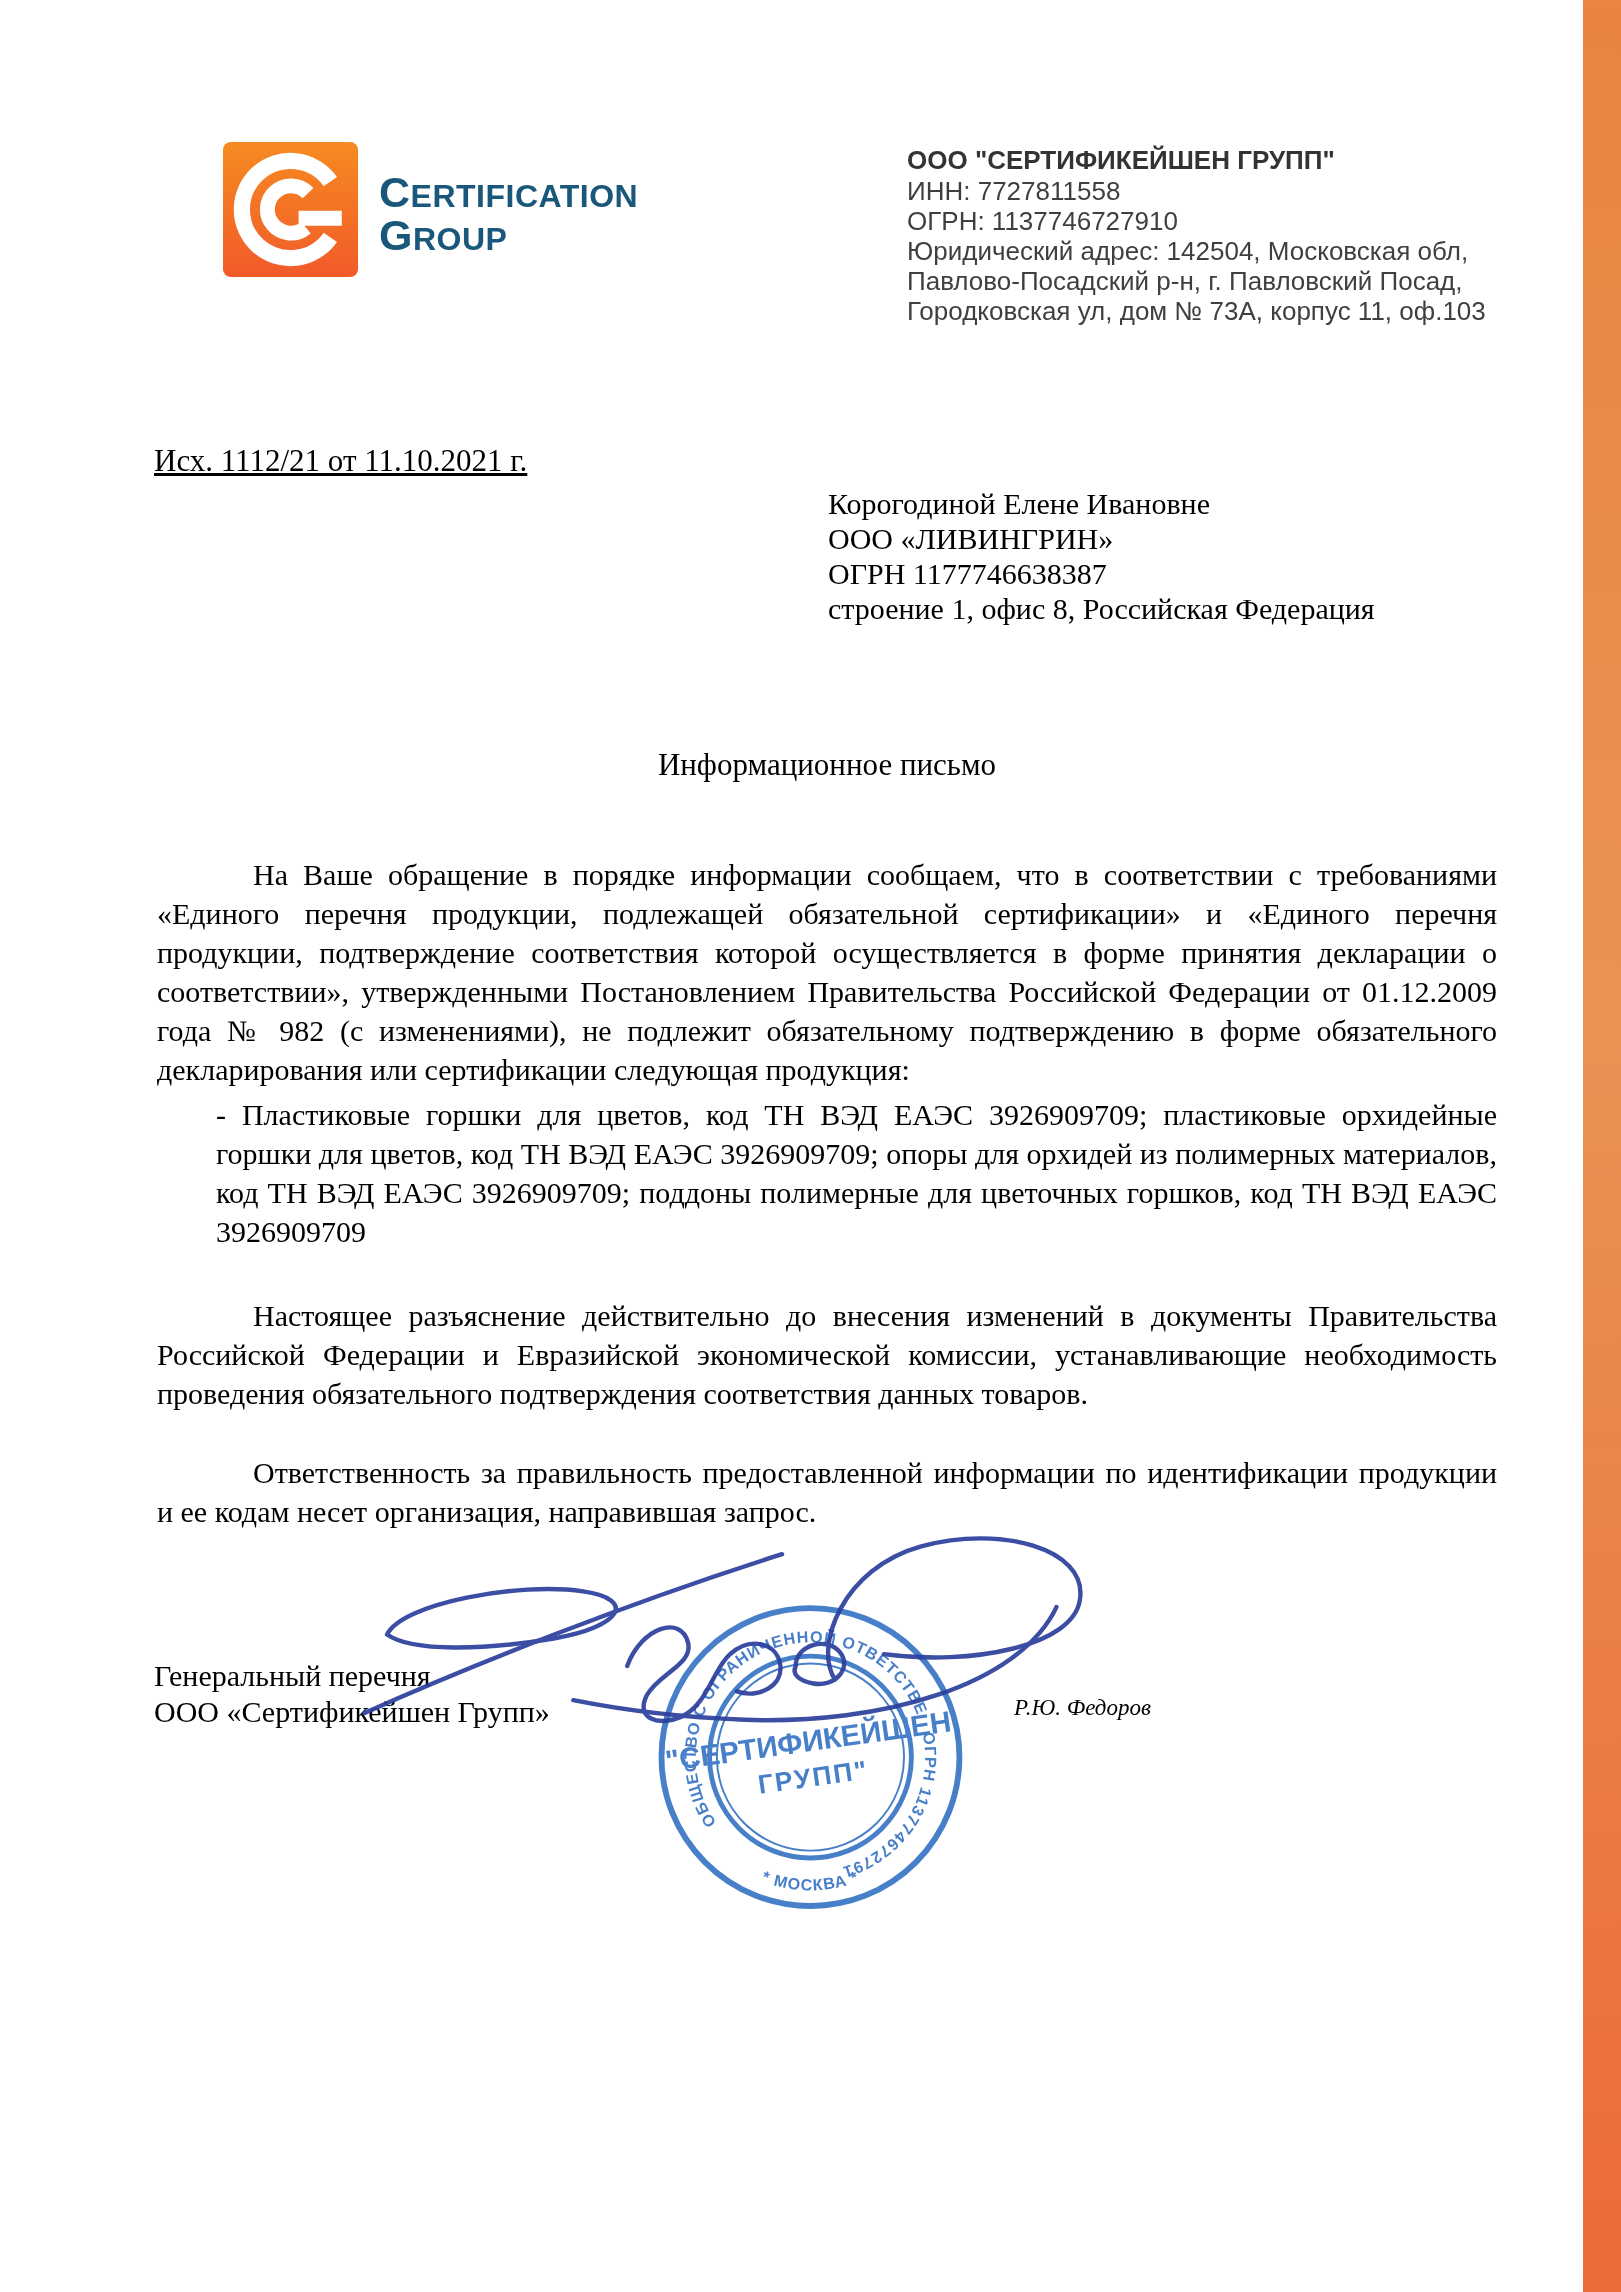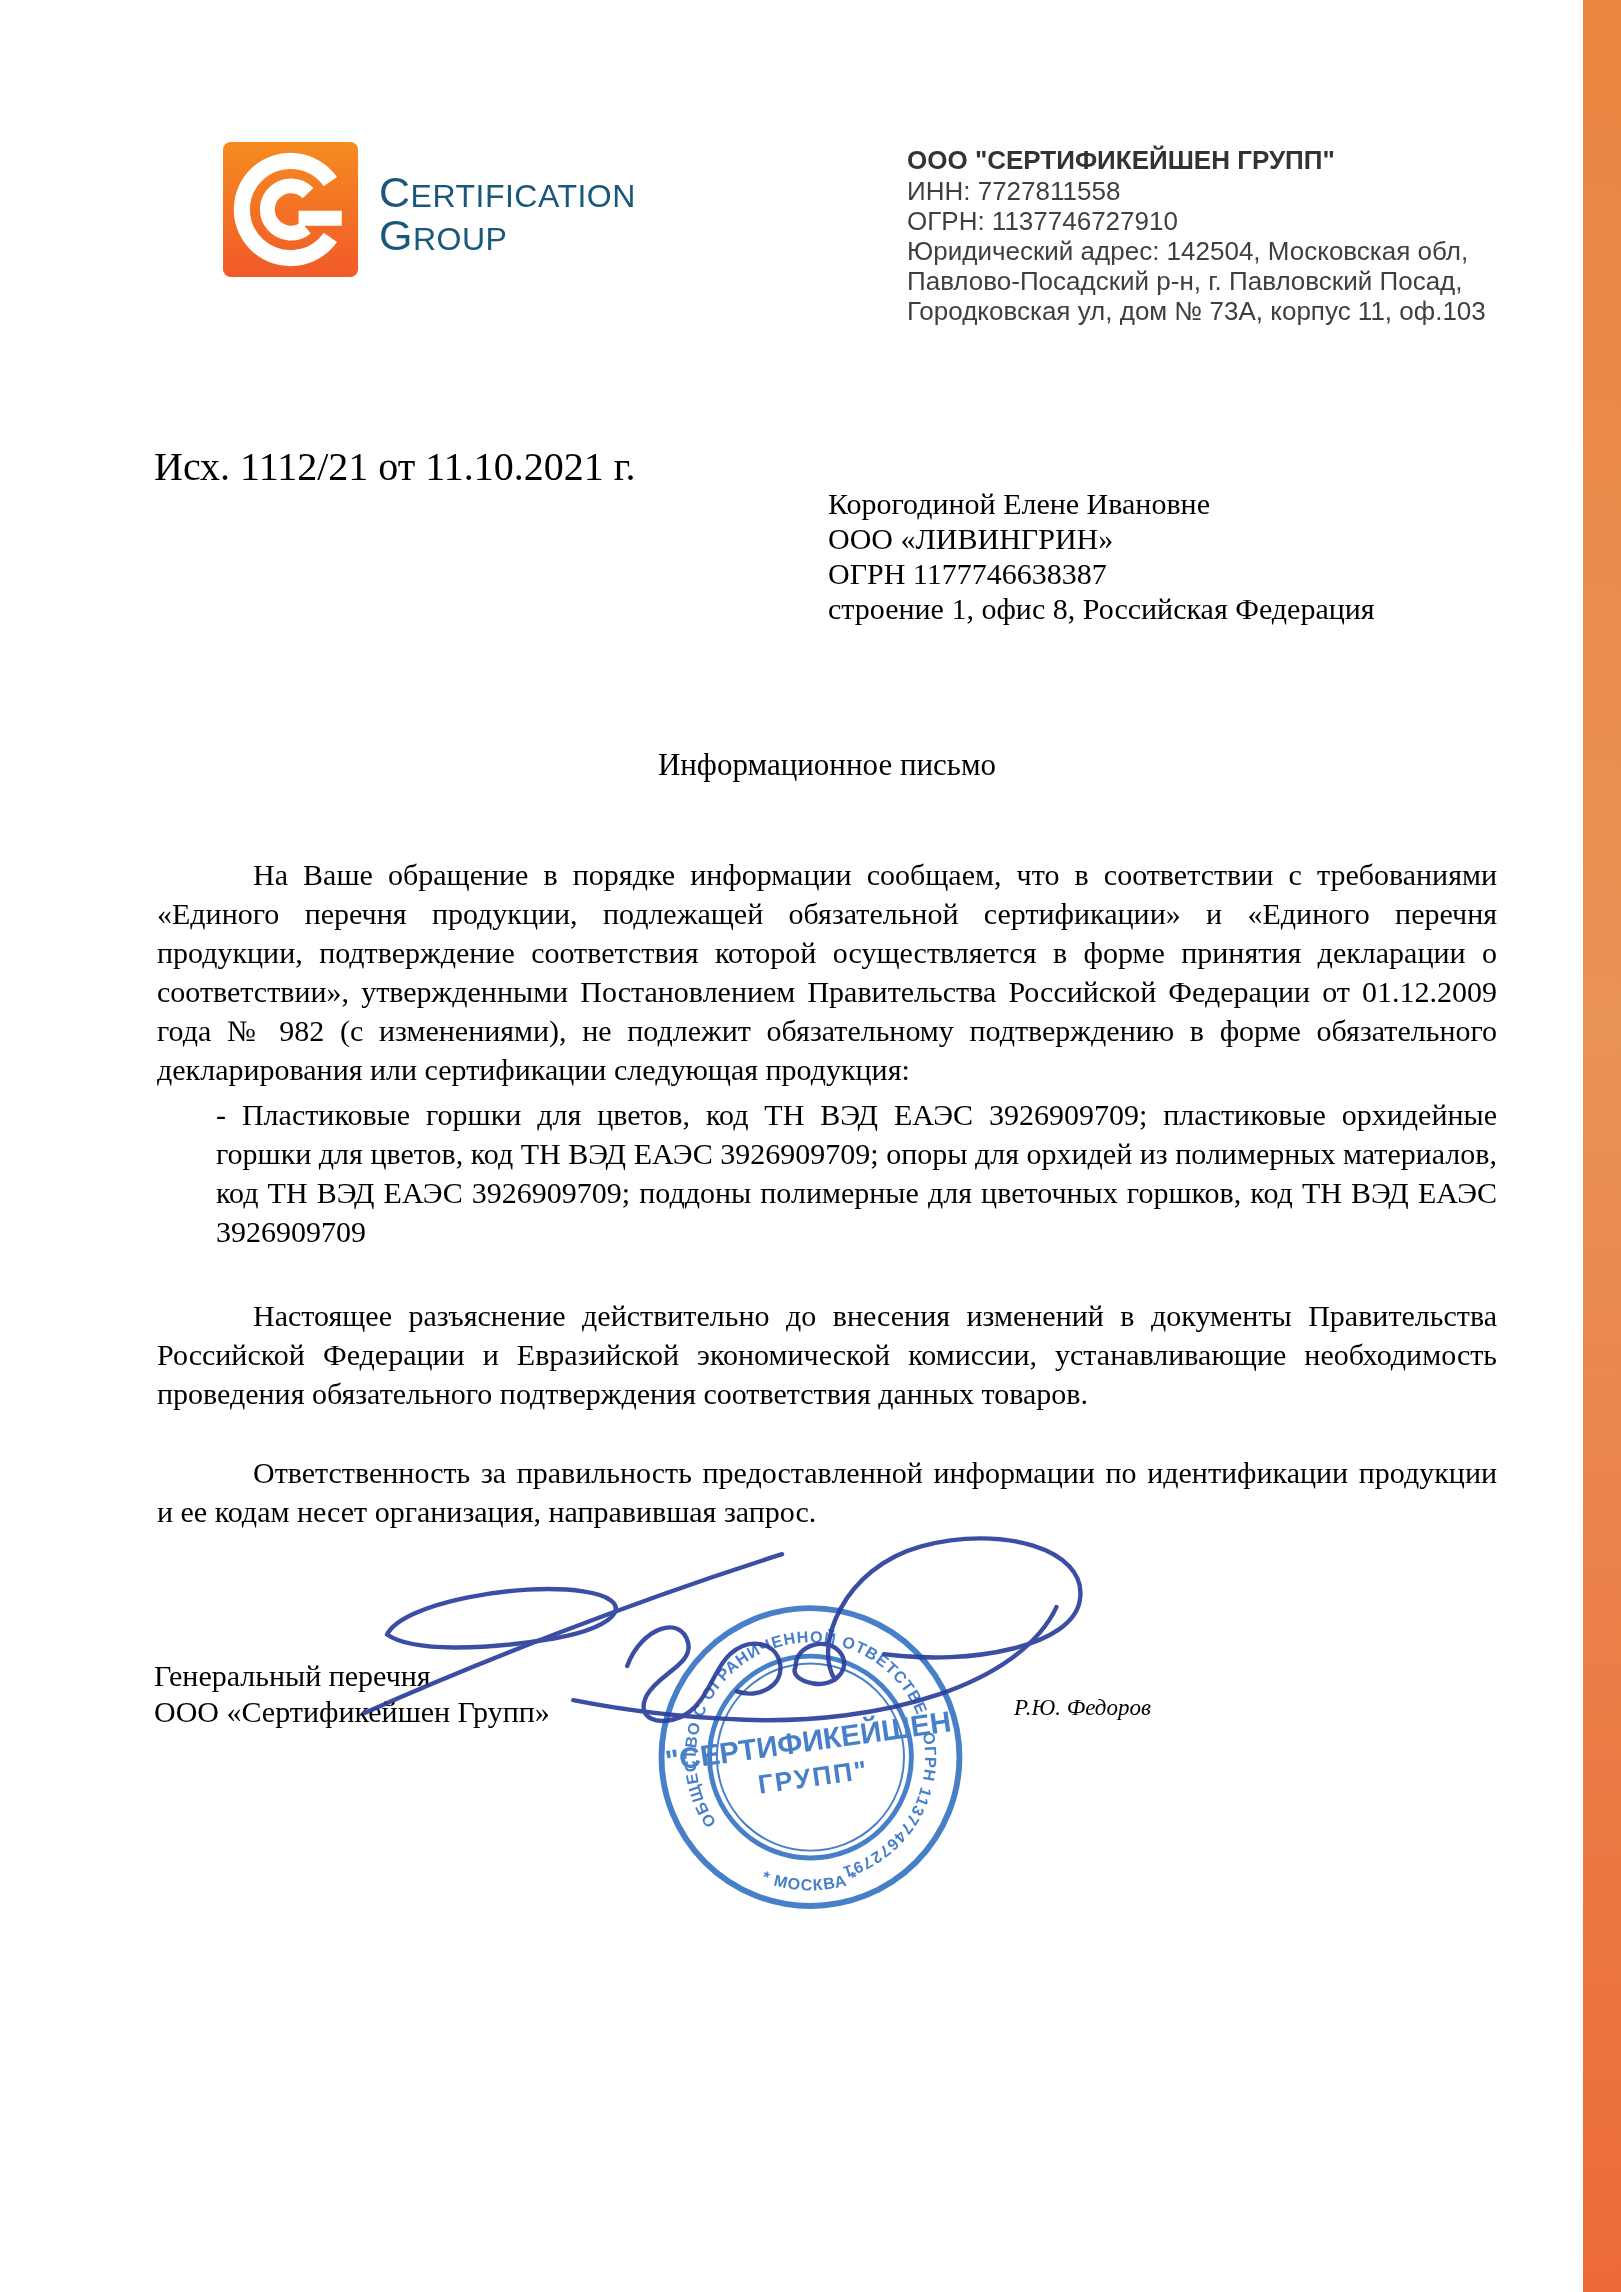--- a/index.html
+++ b/index.html
@@ -13,33 +13,33 @@
     background:linear-gradient(180deg,#ea8440 0%,#e99355 45%,#ec6a38 100%);
   }
   
   .logo-mark {
     position:absolute; left:223px; top:142px; width:135px; height:135px;
     background:linear-gradient(180deg,#f68b21 0%,#f15a29 100%);
     border-radius:7.8px;
   }
   .logo-text {
     position:absolute; left:379px; top:173px;
-    font-family:"Liberation Sans", sans-serif; font-weight:normal;
+    font-family:"Liberation Sans", sans-serif; font-weight:bold;
     color:#19587a; line-height:39px; letter-spacing:0.5px;
   }
   .logo-line { font-size:32px; }
   .logo-line::first-letter { font-size:43px; }
   .company-info {
     position:absolute; left:907px; top:145px; width:627px;
     font-family:"Liberation Sans", sans-serif; font-size:26px;
     line-height:30px; color:#3f3f3f;
   }
   .company-name { font-weight:bold; color:#333; margin-bottom:1px; }
   
-  .ref { position:absolute; left:154px; top:443px; font-size:40px; }
+  .ref { position:absolute; left:154px; top:443px; font-size:31px;text-decoration:underline; }
   .recipient {
     position:absolute; left:828px; top:486px; width:686px;
     font-size:30px; line-height:35px;
   }
   .doc-title {
     position:absolute; left:157px; top:747px; width:1340px;
     text-align:center; font-size:31px;
   }
   
   .body-p {

